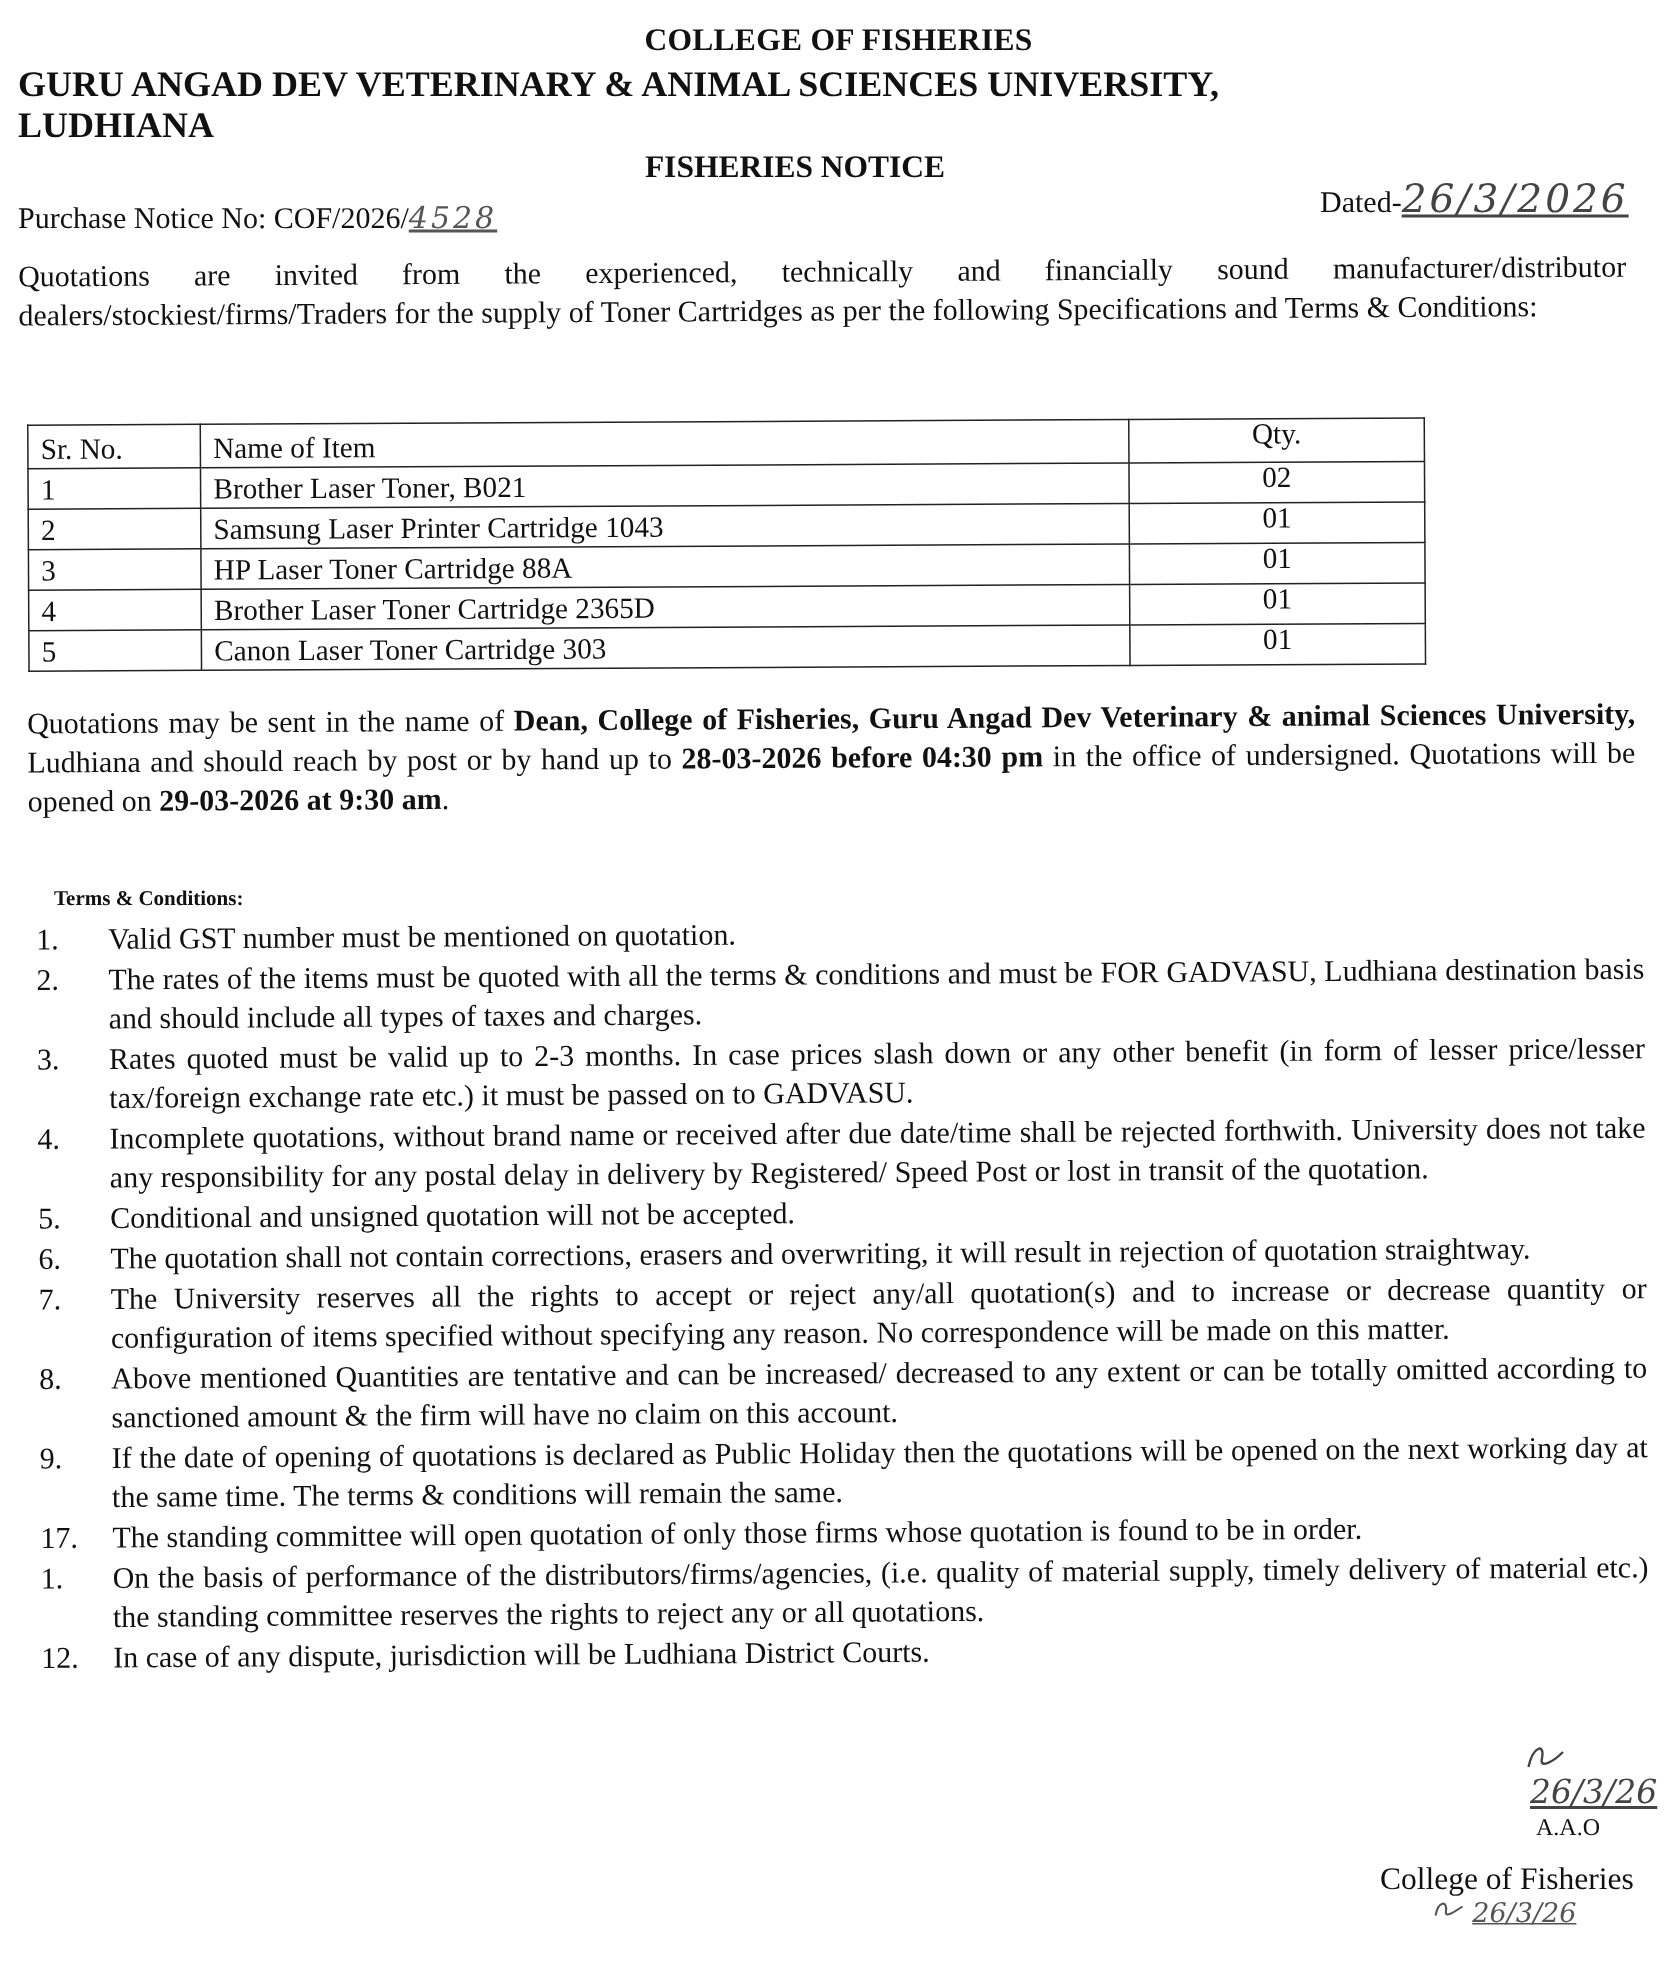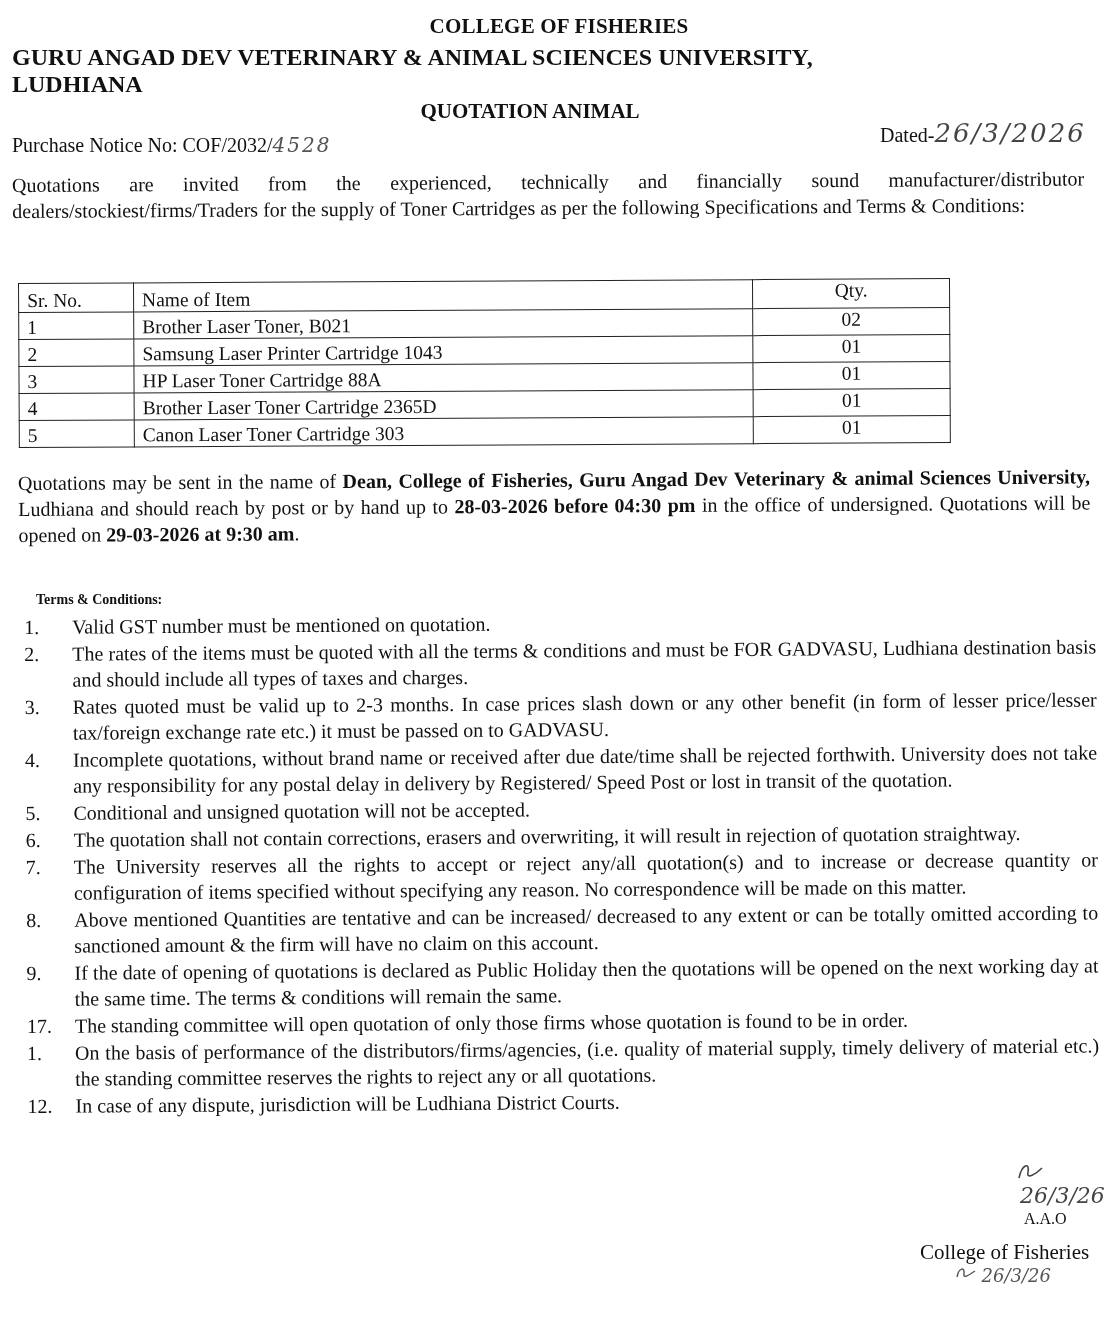--- a/index.html
+++ b/index.html
@@ -7,21 +7,21 @@
     width: 1118px; height: 1324px; position: relative; overflow: hidden;
     font-family: "Liberation Serif", "DejaVu Serif", serif;
     color: #111111;
   }
   .abs { position: absolute; }
   .center { text-align: center; }
   .title1 { top: 14px; left: 0; width: 1118px; font-size: 21px; font-weight: bold; letter-spacing: 0.2px; }
   .title2 { top: 44px; left: 12px; width: 900px; font-size: 24px; font-weight: bold; }
   .notice-title { top: 99px; left: 330px; width: 400px; font-size: 21px; font-weight: bold; }
   .purchase { top: 133px; left: 12px; font-size: 20px; }
-  .hand { font-family: "DejaVu Serif", serif; font-style: italic; color: #555; font-weight: normal; letter-spacing: 2px; }
+  .hand { font-family: "DejaVu Serif", serif; font-style: italic; color: #555; font-weight: normal; letter-spacing: 2px; text-decoration: underline; }
   .dated { top: 118px; left: 880px; font-size: 20px; }
   .dated .hand { font-size: 26px; color: #444; }
   .para1 {
     top: 172px; left: 12px; width: 1072px; font-size: 20px; line-height: 26px;
     text-align: justify; transform: rotate(-0.35deg); transform-origin: left top;
   }
   table.items {
     position: absolute; top: 283px; left: 18px; width: 932px;
     border-collapse: collapse; font-size: 19.5px; transform: rotate(-0.3deg); transform-origin: left top;
   }
@@ -49,24 +49,24 @@
   .aao { top: 1210px; left: 1024px; font-size: 16px; }
   .college { top: 1240px; left: 920px; font-size: 21px; }
   .sig2 { top: 1265px; left: 955px; font-size: 18px; }
   .sig2 .hand { color: #555; letter-spacing: 0; }
 </style>
 </head>
 <body>
 
 <div class="abs title1 center">COLLEGE OF FISHERIES</div>
 <div class="abs title2">GURU ANGAD DEV VETERINARY &amp; ANIMAL SCIENCES UNIVERSITY, LUDHIANA</div>
-<div class="abs notice-title center">QUOTATION ANIMAL</div>
+<div class="abs notice-title center">FISHERIES NOTICE</div>
 
 <div class="abs purchase">
-  <span>Purchase Notice No: COF/2032/</span><span class="hand">4528</span>
+  <span>Purchase Notice No: COF/2026/</span><span class="hand">4528</span>
 </div>
 
 <div class="abs dated">
   <span>Dated-</span><span class="hand">26/3/2026</span>
 </div>
 
 <div class="abs para1">Quotations are invited from the experienced, technically and financially sound manufacturer/distributor dealers/stockiest/firms/Traders for the supply of Toner Cartridges as per the following Specifications and Terms &amp; Conditions:</div>
 
 <table class="items">
   <thead>

